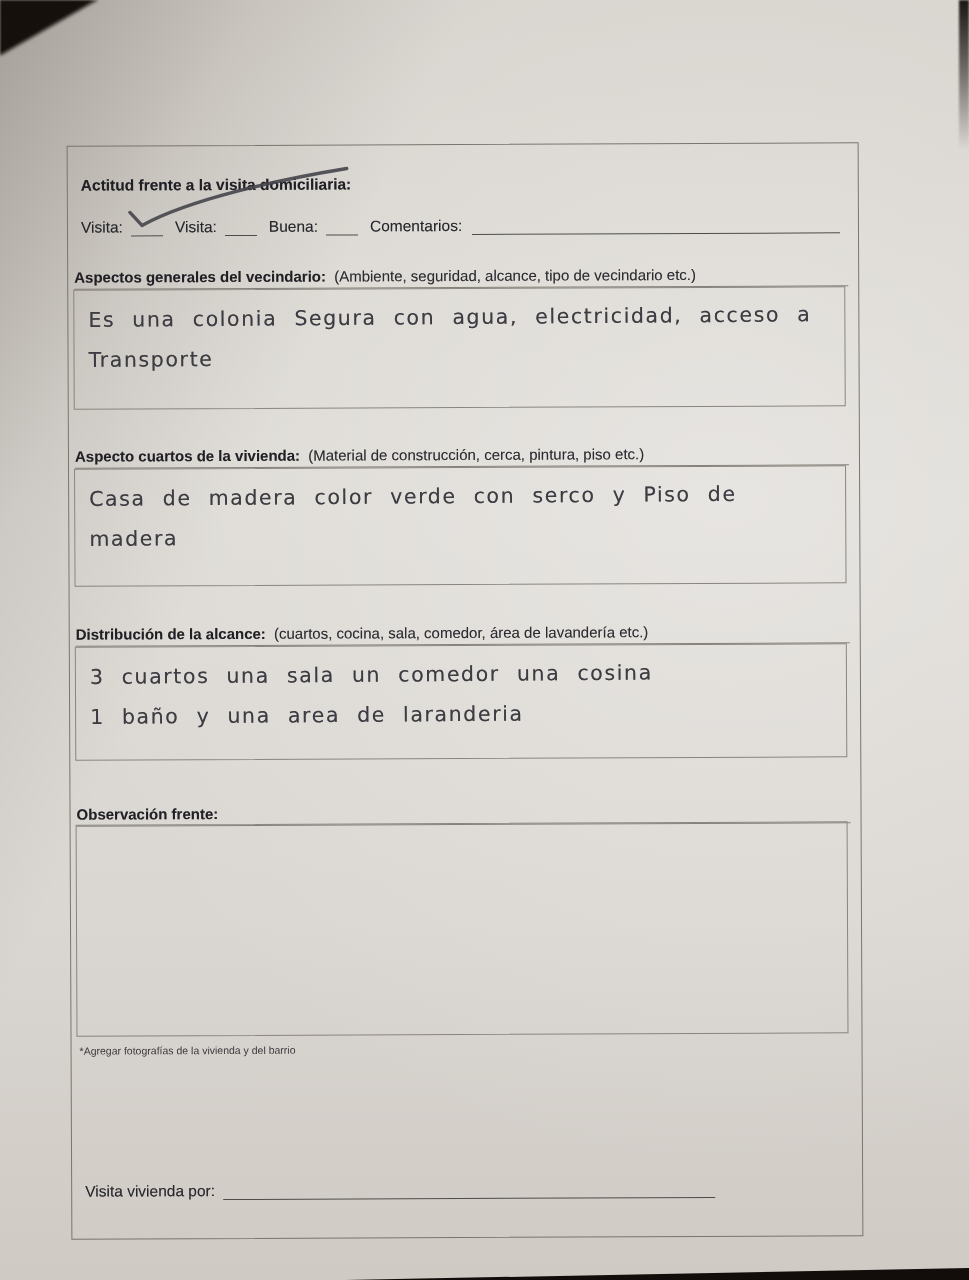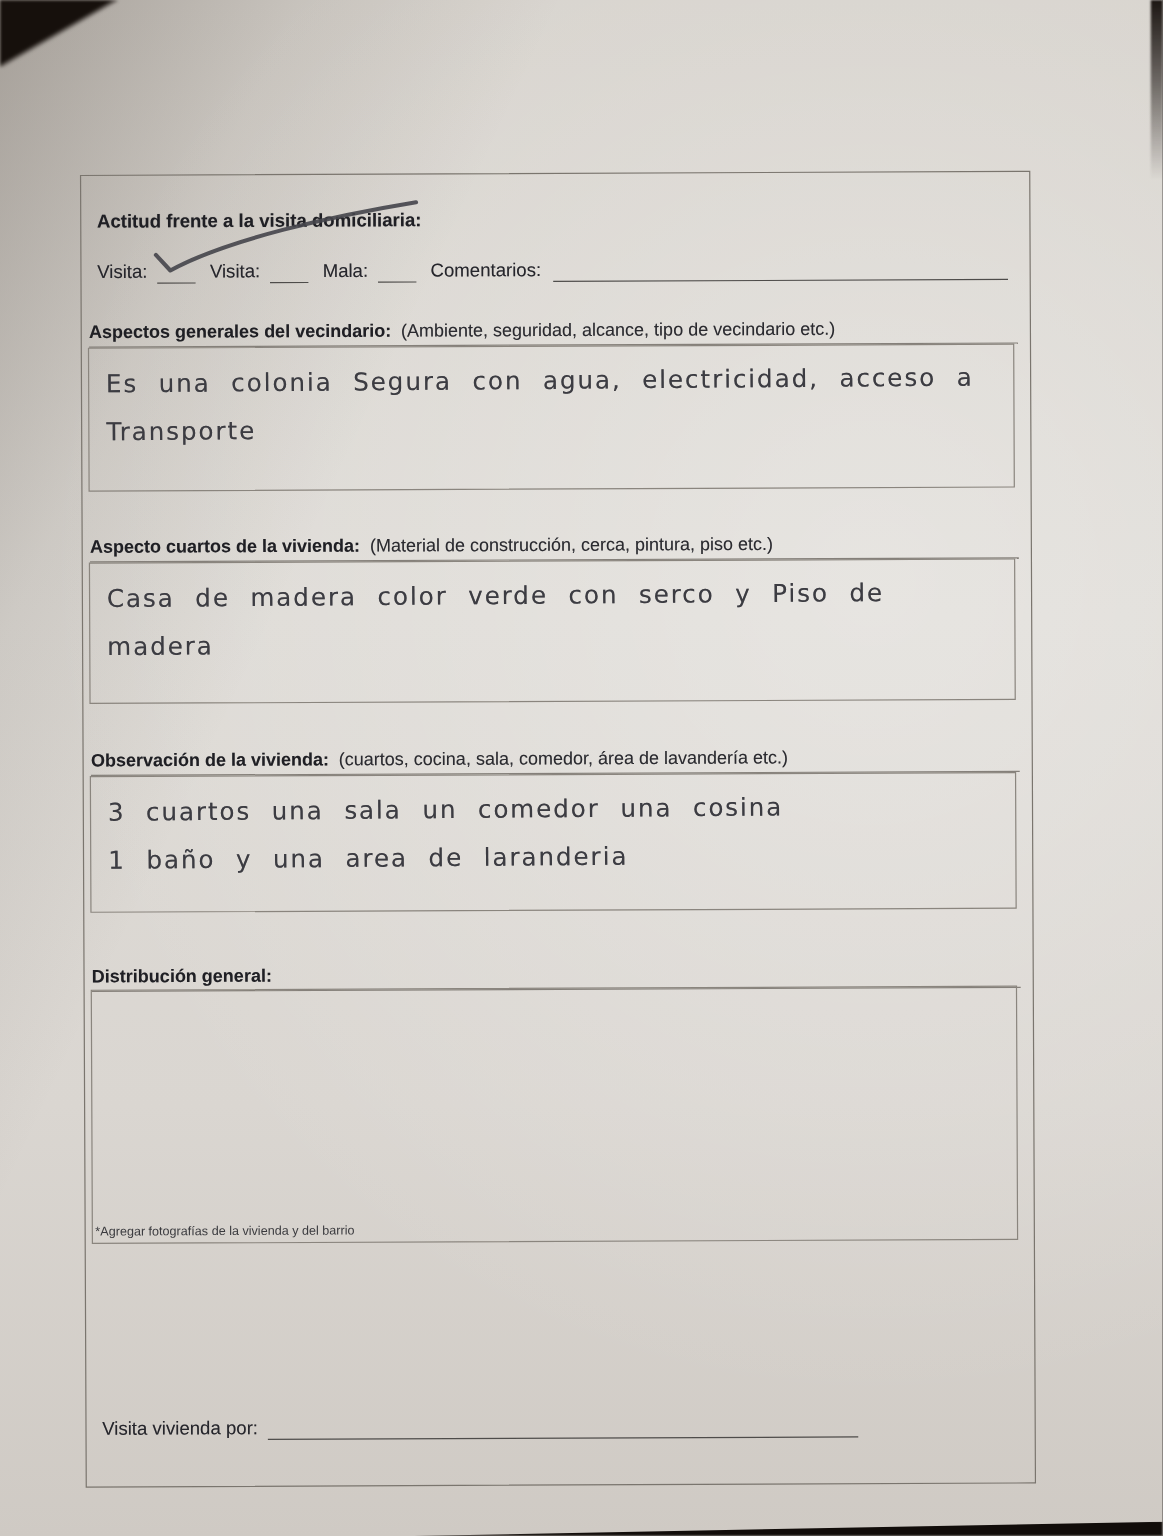--- a/index.html
+++ b/index.html
@@ -76,21 +76,21 @@
     padding:8px 14px 0 14px;
     font-family:"DejaVu Sans", sans-serif;
     font-size:20.5px;line-height:40px;
     letter-spacing:1.6px;word-spacing:9px;
     color:#3c3c42;
     transform:rotate(-0.2deg);
     text-shadow:0 0 0.5px rgba(40,40,50,0.45);
   }
   .handwriting span{display:block;}
   .footnote{
-    position:absolute;left:8px;top:874px;
+    position:absolute;left:8px;top:898px;
     font-size:10.5px;color:#3a3a3e;
   }
   .visit-row{
     position:absolute;left:13px;top:1036px;right:70px;
     display:flex;align-items:flex-end;
     font-size:15.5px;color:#26262c;white-space:nowrap;
     text-shadow:0 0 0.5px rgba(30,30,35,0.3);
   }
   .visit-row .blank{width:492px;margin-left:8px;}
 </style>
@@ -105,21 +105,21 @@
 
     <svg class="check-svg" width="238" height="80" viewBox="0 0 238 80">
       <path d="M10 50 L22 63 C70 37 158 18 227 7" fill="none" stroke="#45454b" stroke-width="3.4" stroke-linecap="round" stroke-linejoin="round" opacity="0.9"></path>
     </svg>
 
     <div class="options-row">
       <span>Visita:</span>
       <span class="blank b-sm"></span>
       <span>Visita:</span>
       <span class="blank b-sm"></span>
-      <span>Mala:</span>
+      <span>Buena:</span>
       <span class="blank b-sm"></span>
       <span>Comentarios:</span>
       <span class="blank b-long"></span>
     </div>
 
     <div class="header-row" style="top:122px;">
       <span class="t">Aspectos generales del vecindario:</span>
       <span class="h">(Ambiente, seguridad, alcance, tipo de vecindario etc.)</span>
     </div>
     <div class="answer-box" style="top:143px;height:120px;">
@@ -134,32 +134,32 @@
       <span class="h">(Material de construcción, cerca, pintura, piso etc.)</span>
     </div>
     <div class="answer-box" style="top:322px;height:118px;">
       <div class="handwriting">
         <span>Casa de madera color verde con serco y Piso de</span>
         <span>madera</span>
       </div>
     </div>
 
     <div class="header-row" style="top:479px;">
-      <span class="t">Observación de la vivienda:</span>
+      <span class="t">Distribución de la alcance:</span>
       <span class="h">(cuartos, cocina, sala, comedor, área de lavandería etc.)</span>
     </div>
     <div class="answer-box" style="top:500px;height:114px;">
       <div class="handwriting">
         <span>3 cuartos una sala un comedor una cosina</span>
         <span>1 baño y una area de laranderia</span>
       </div>
     </div>
 
     <div class="header-row" style="top:659px;">
-      <span class="t">Distribución general:</span>
+      <span class="t">Observación frente:</span>
     </div>
     <div class="answer-box" style="top:678px;height:212px;"></div>
 
     <div class="footnote">*Agregar fotografías de la vivienda y del barrio</div>
 
     <div class="visit-row">
       <span>Visita vivienda por:</span>
       <span class="blank"></span>
     </div>
 

